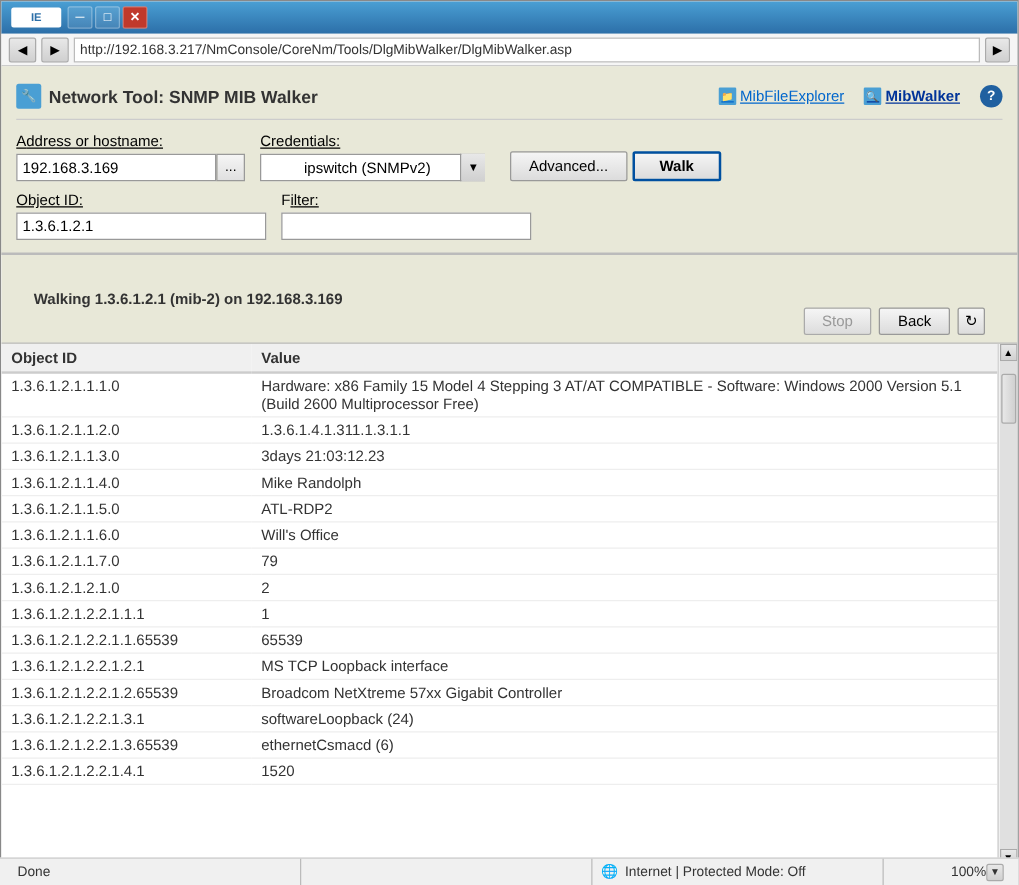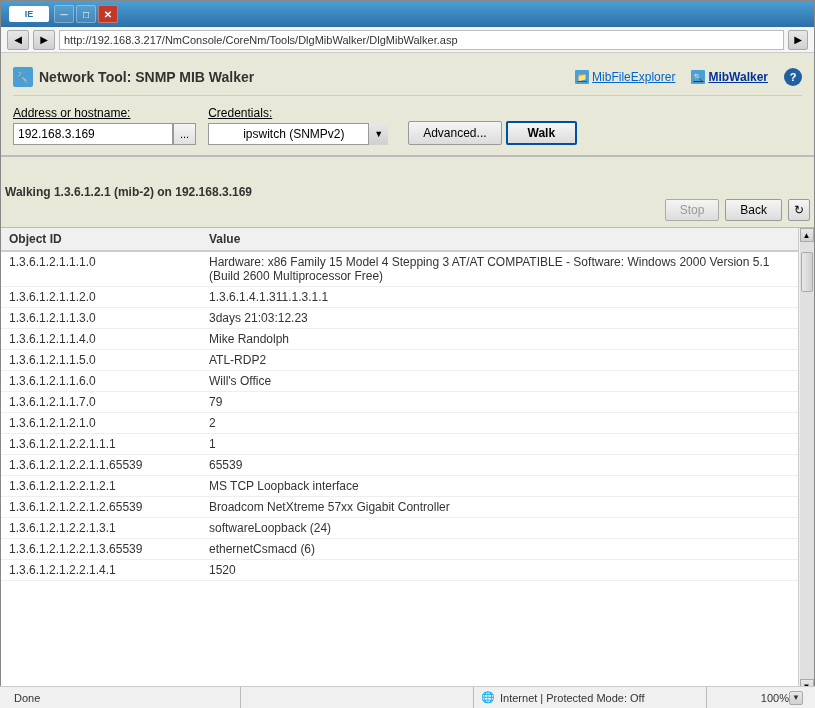--- a/index.html
+++ b/index.html
@@ -261,21 +261,21 @@
       font-weight: bold;
     }
     .addr-group {
       display: flex;
       align-items: flex-end;
       gap: 0;
     }
     #results-header {
       background: #e8e8d8;
       border-bottom: 1px solid #bbb;
-      padding: 6px 4px;
+      padding: 6px 26px;
       display: flex;
       align-items: center;
       justify-content: space-between;
     }
     .walking-text {
       font-size: 12px;
       font-weight: bold;
       color: #333;
     }
     .results-btns {
@@ -565,20 +565,34 @@
           </select>
           <div class="select-arrow">▼</div>
         </div>
       </div>
       <div style="display:flex;flex-direction:row;gap:4px;margin-left:8px;">
         <button class="action-btn">Advanced...</button>
         <button class="walk-btn">Walk</button>
       </div>
     </div>
 
+    <div class="form-row" style="margin-top:8px;">
+      <div class="form-group">
+        <label class="form-label">
+          <span style="text-decoration:underline;">O</span><span>bject ID:</span>
+        </label>
+        <input class="form-input" style="width: 200px;" type="text" value="1.3.6.1.2.1">
+      </div>
+      <div class="form-group">
+        <label class="form-label">
+          F<span style="text-decoration:underline;">i</span><span>lter:</span>
+        </label>
+        <input class="form-input" style="width: 200px;" type="text" value="">
+      </div>
+    </div>
   </div>
 
   <div id="results-wrapper">
 
     <div id="results-header">
       <span class="walking-text">Walking 1.3.6.1.2.1 (mib-2) on 192.168.3.169</span>
       <div class="results-btns">
         <button class="stop-btn">Stop</button>
         <button class="back-btn">Back</button>
         <div class="refresh-icon-btn">↻</div>

